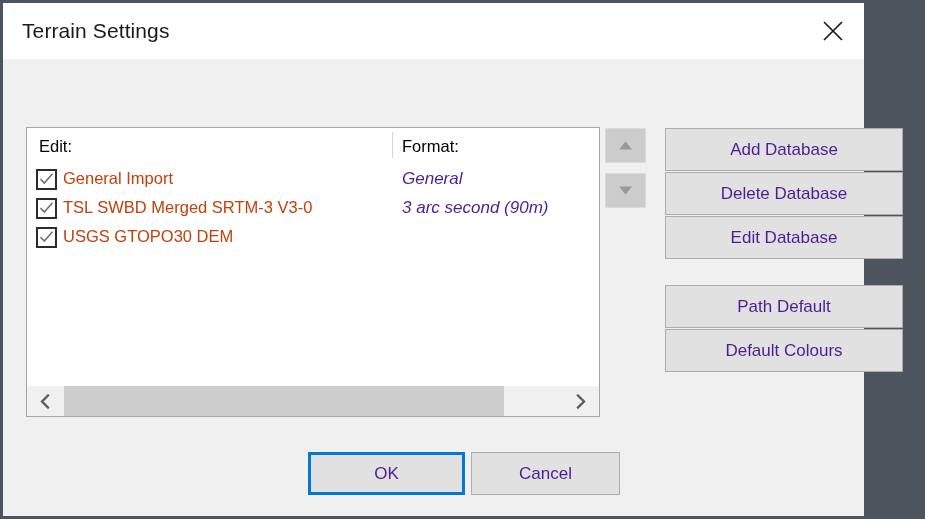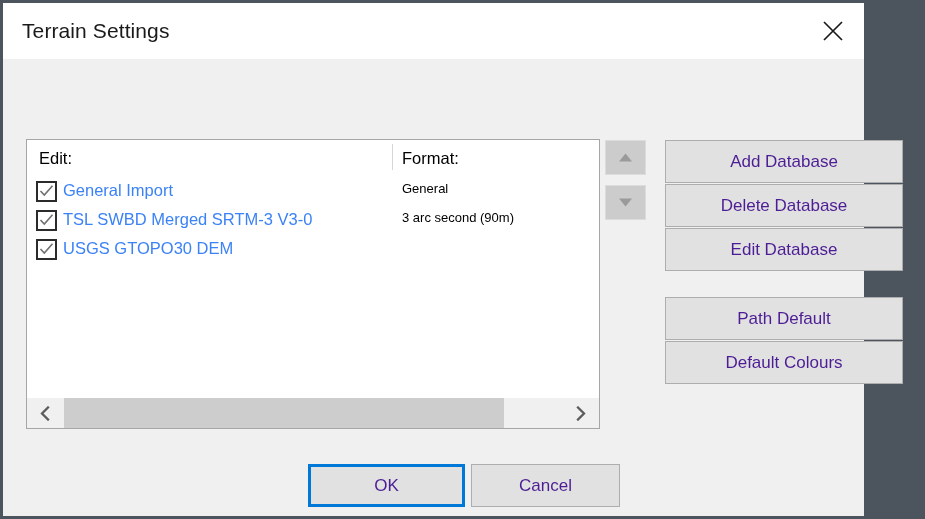--- a/index.html
+++ b/index.html
@@ -14,21 +14,20 @@
 
   
   .window {
     position: absolute;
     left: 0; top: 0;
     width: 867px; height: 519px;
     border: 3px solid #4c555e;
     background: #f0f0f0;
     display: flex;
     flex-direction: column;
-    gap: 12px;
   }
 
   
   .titlebar {
     position: relative;
     height: 56px;
     background: #ffffff;
     flex: 0 0 auto;
   }
   .title-text {
@@ -113,29 +112,30 @@
     background: #ffffff;
     border: 2px solid #2b2b2b;
     cursor: default;
   }
   .cbx svg { position: absolute; left: 1px; top: 1px; }
 
   .cell-name {
     position: absolute;
     left: 36px; top: 3px;
     font-size: 16.5px;
-    color: #3b82f6;
+    color: #c2410c;
     white-space: nowrap;
   }
   .cell-format {
     position: absolute;
     left: 375px; top: 3px;
-    font-size: 13px;
-    color: #000000;
-    white-space: nowrap;
+    font-size: 17px;
+    color: #4c1d95;
+    white-space: nowrap;
+    font-style: italic;
   }
 
   
   .hscroll {
     position: absolute;
     left: 0; right: 0; bottom: 0;
     height: 31px;
     background: #f0f0f0;
     border-top: 1px solid #ffffff;
   }

